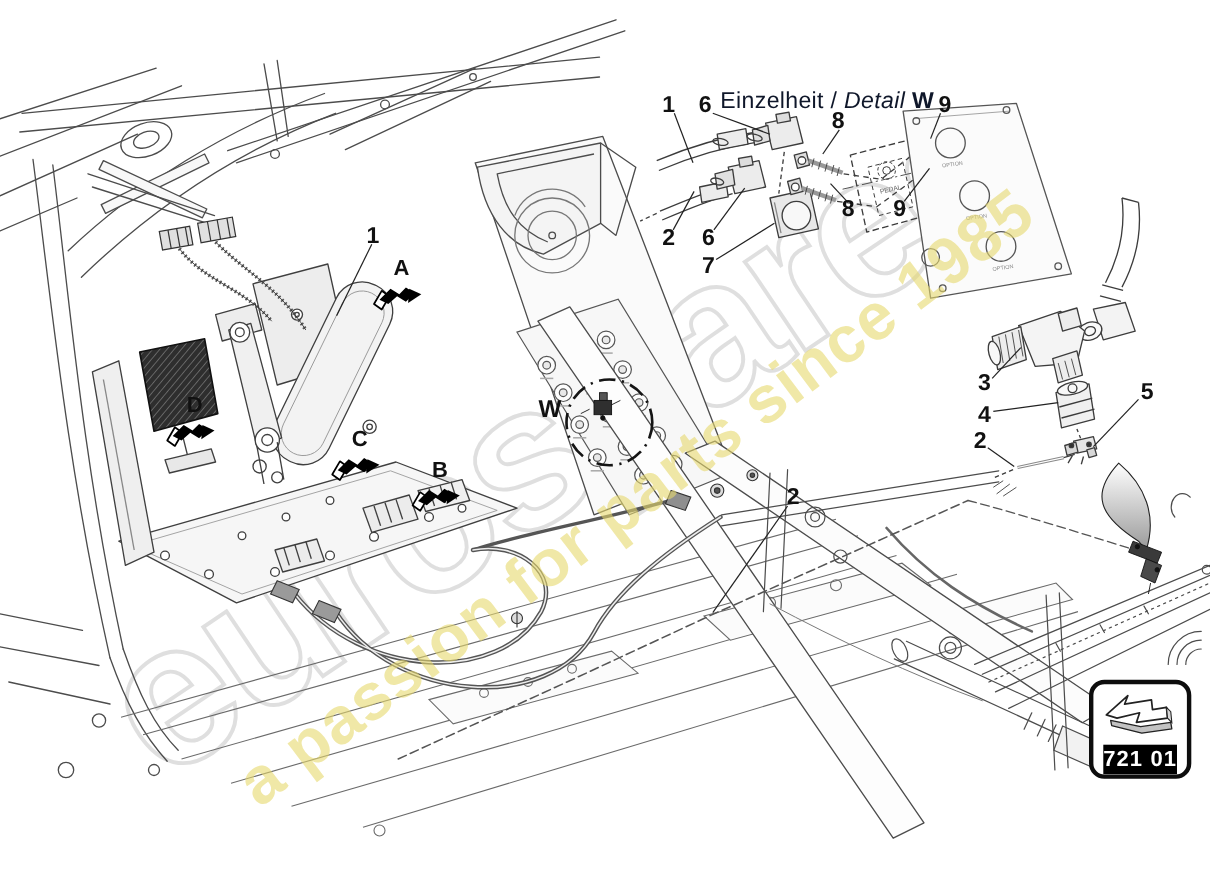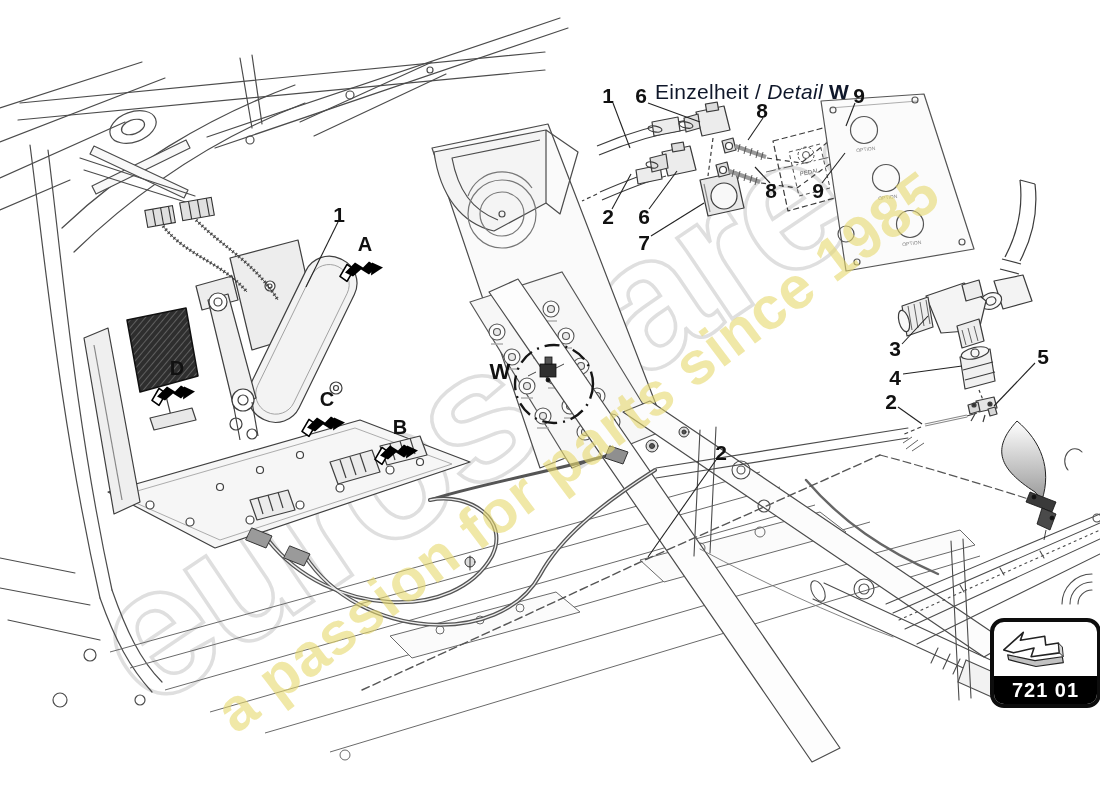--- a/index.html
+++ b/index.html
@@ -11,23 +11,23 @@
     font-size:21px;color:#0f172a;white-space:nowrap;letter-spacing:.3px;}
   .detail-title .it{font-style:italic;}
   .detail-title .bold{font-weight:bold;}
   .callout{position:absolute;transform:translate(-50%,-50%);font-weight:bold;font-size:21px;
     color:#111;line-height:1;}
   .vmarker{position:absolute;width:56px;height:52px;transform:translate(-50%,-30%);}
   .vmarker .ltr{position:absolute;left:50%;top:0;transform:translate(-50%,0);
     font-weight:bold;font-size:20px;color:#111;line-height:1;}
   .vmarker svg{position:absolute;left:2px;top:20px;width:46px;height:30px;}
   .w-letter{position:absolute;transform:translate(-50%,-50%);font-weight:bold;font-size:22px;color:#111;}
-  .badge{position:absolute;left:990px;top:618px;width:111px;height:90px;background:#fff;
+  .badge{position:absolute;left:990px;top:618px;width:93px;height:90px;background:#fff;
     border:4px solid #0d0d0d;border-radius:14px;box-sizing:border-box;display:flex;
-    flex-direction:column;overflow:hidden;}
+    flex-direction:column;overflow:hidden;align-items:center;}
   .badge .arrow-area{flex:1;position:relative;}
   .badge .code-strip{height:32px;display:flex;align-items:center;justify-content:center;}
   .badge .code-strip span{font-weight:bold;font-size:20px;letter-spacing:1px;}
   .hidden-defs{position:absolute;width:0;height:0;overflow:hidden;}
 </style>
 </head>
 <body>
 
 <div class="stage">
 

